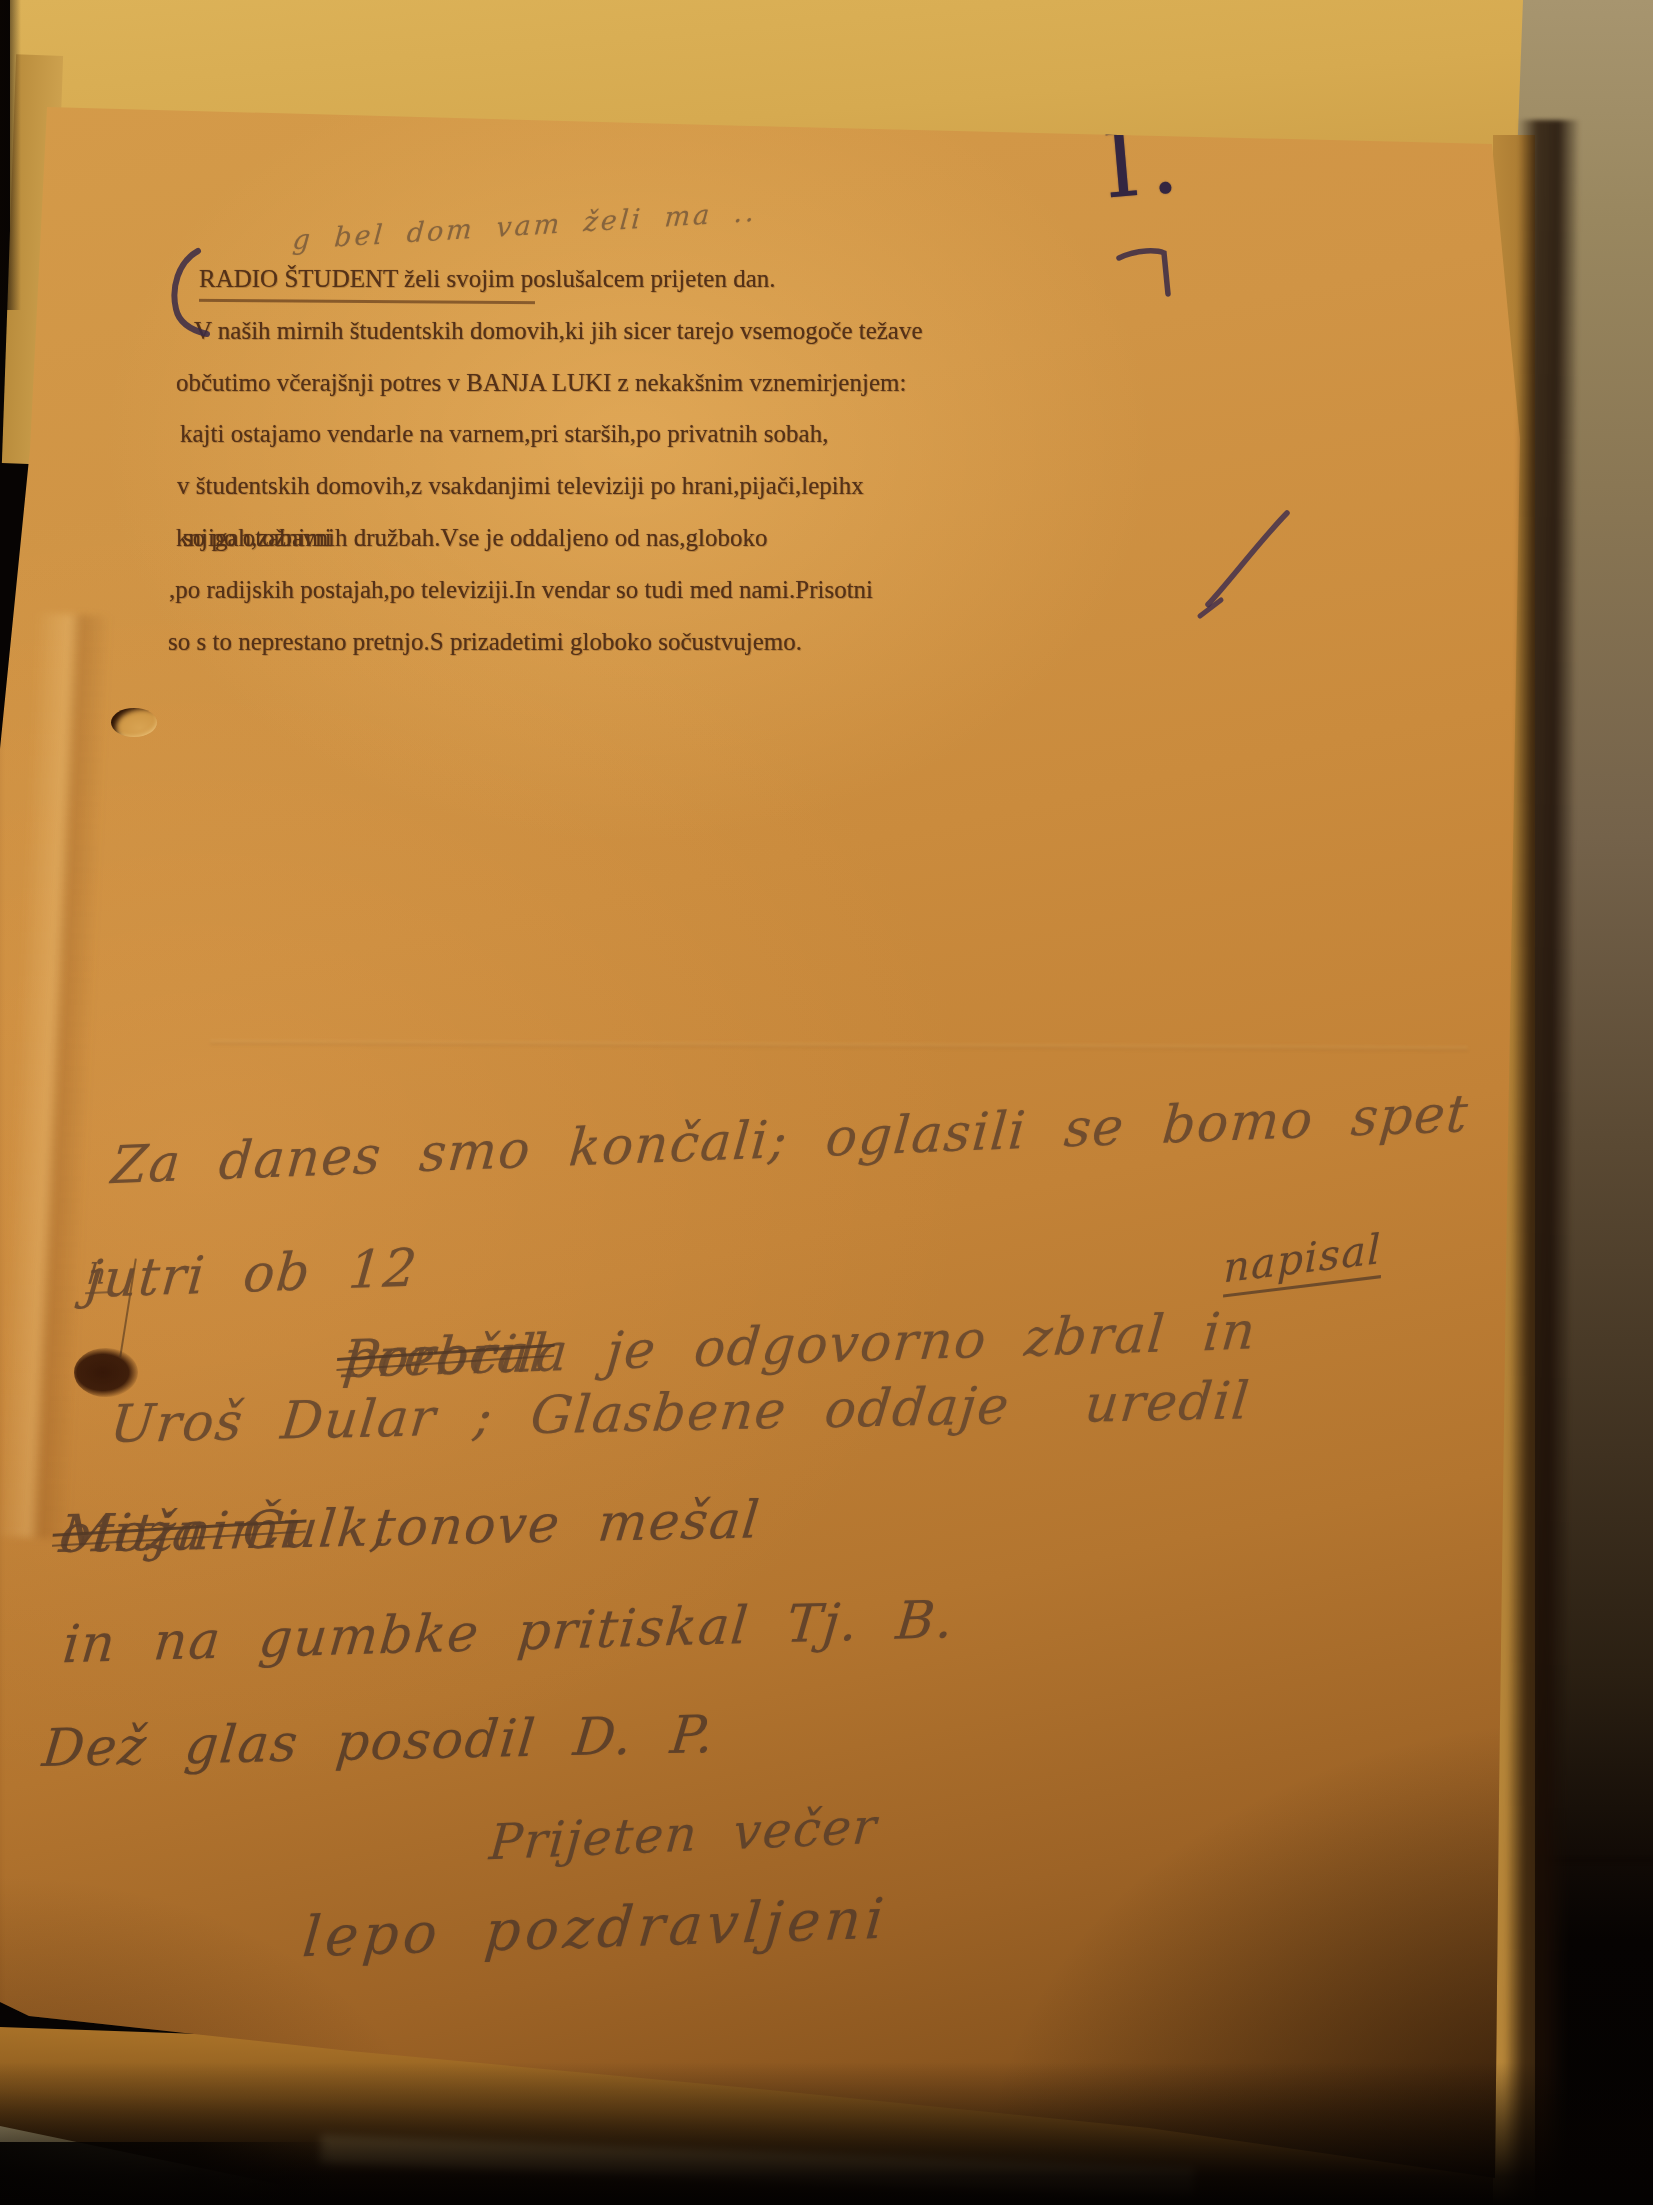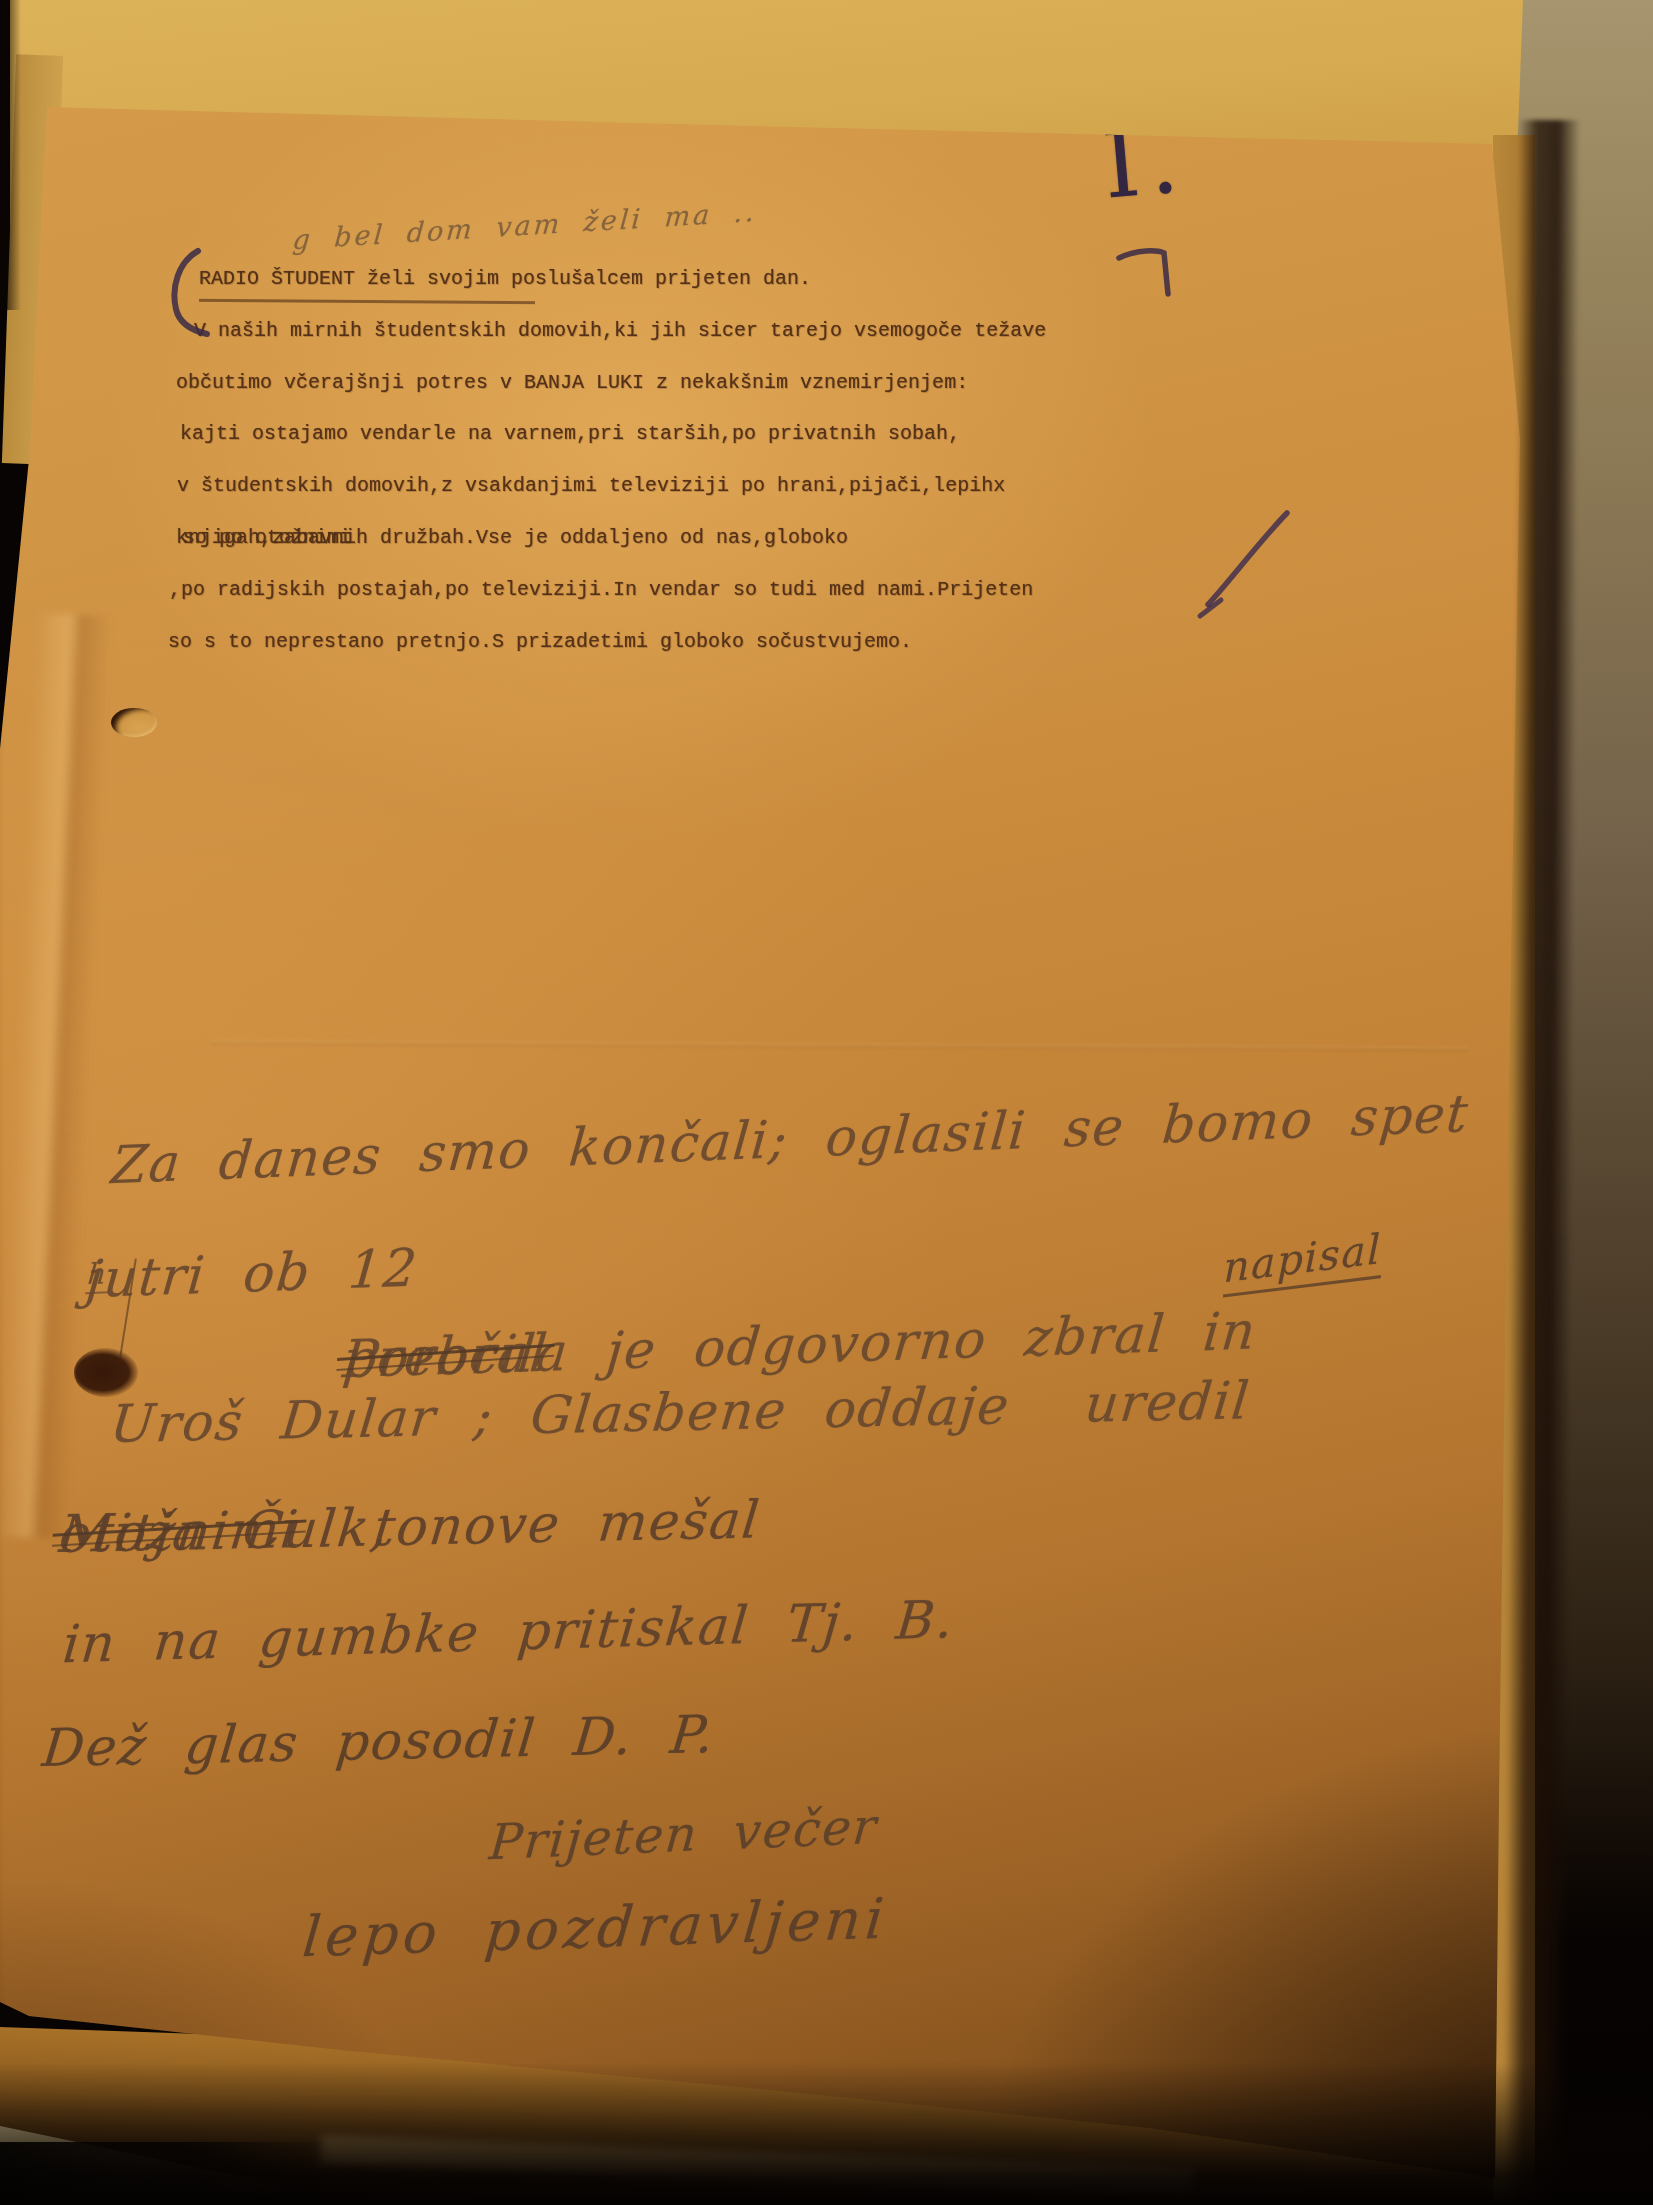--- a/index.html
+++ b/index.html
@@ -66,22 +66,22 @@
     background:radial-gradient(ellipse at 62% 68%,#d8a352 0%,#cf9745 55%,rgba(200,140,60,0) 72%);
     box-shadow:inset 9px 5px 5px -4px rgba(38,15,3,.95),
                inset -2px -3px 4px -2.5px rgba(255,225,160,.55);}
   .hole.h2{left:74px;top:1348px;width:64px;height:49px;
     background:radial-gradient(ellipse at 45% 50%,rgba(48,19,6,.96) 0%,rgba(48,19,6,.9) 52%,
                rgba(48,19,6,0) 74%);filter:blur(0.5px);}
   .hole-tail{left:127px;top:1258px;width:2px;height:100px;
     background:rgba(70,45,25,.55);transform:rotate(9deg);filter:blur(0.5px);}
 
   
-  .typed-line{font-family:Liberation Mono, monospace;
-    font-size:20px;line-height:30px;color:#4f2d16;white-space:pre;
+  .typed-line{font-family:Liberation Serif, serif;
+    font-size:25px;line-height:30px;color:#4f2d16;white-space:pre;
     text-shadow:0 0 1px rgba(80,45,20,.6),1px 0.5px 0 rgba(80,45,20,.22);
     letter-spacing:0px;opacity:.96;}
   .tl0{left:199px;top:264px;}
   .tl1{left:186px;top:316px;margin-left:8px;}
   .tl2{left:176px;top:368px;text-align:center;}
   .tl3{left:180px;top:419px;}
   .tl4{left:177px;top:471px;}
   .tl5{left:176px;top:523px;}
   .tl6{left:169px;top:575px;}
   .tl7{left:168px;top:627px;}
@@ -150,21 +150,21 @@
 
     <div class="hw pencil-note">g bel dom vam želi ma ..</div>
 
     <div class="typed-line tl0">RADIO ŠTUDENT želi svojim poslušalcem prijeten dan.</div>
     <div class="t-underline"></div>
     <div class="typed-line tl1">V naših mirnih študentskih domovih,ki jih sicer tarejo vsemogoče težave</div>
     <div class="typed-line tl2">občutimo včerajšnji potres v BANJA LUKI z nekakšnim vznemirjenjem:</div>
     <div class="typed-line tl3">kajti ostajamo vendarle na varnem,pri starših,po privatnih sobah,</div>
     <div class="typed-line tl4">v študentskih domovih,z vsakdanjimi televiziji po hrani,pijači,lepihx</div>
     <div class="typed-line tl5"><span>knjigah,zabavnih družbah.Vse je oddaljeno od nas,globoko </span><span class="ink-struck">so</span><span> po otožnimi</span></div>
-    <div class="typed-line tl6">,po radijskih postajah,po televiziji.In vendar so tudi med nami.Prijeten</div>
+    <div class="typed-line tl6">,po radijskih postajah,po televiziji.In vendar so tudi med nami.Prisotni</div>
     <div class="typed-line tl7">so s to neprestano pretnjo.S prizadetimi globoko sočustvujemo.</div>
 
     <svg class="svg-ink" style="left:161px;top:246px;" width="55" height="95" viewBox="0 0 110 190">
       <path d="M74 10 C 34 32 20 84 30 126 C 36 154 58 168 92 176" stroke="#3a2a46" stroke-width="12" fill="none" stroke-linecap="round" opacity=".85"></path>
     </svg>
     <svg class="svg-ink" style="left:1115px;top:243px;" width="60" height="60" viewBox="0 0 120 120">
       <path d="M8 30 C 46 12 84 14 98 20 L 106 102" stroke="#3a2a46" stroke-width="11" fill="none" stroke-linecap="round" opacity=".85"></path>
     </svg>
 
     <svg class="svg-ink" style="left:1189px;top:502px;" width="115" height="125" viewBox="0 0 230 250">

